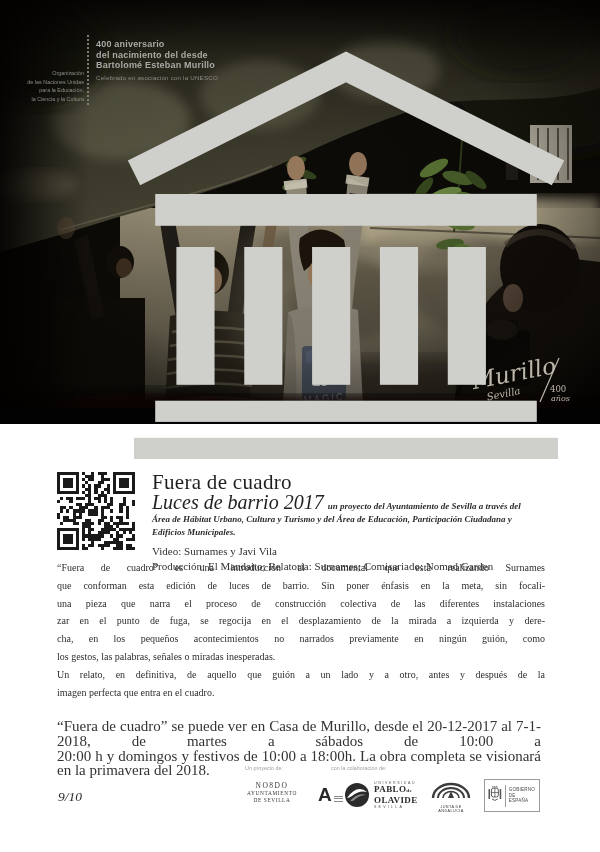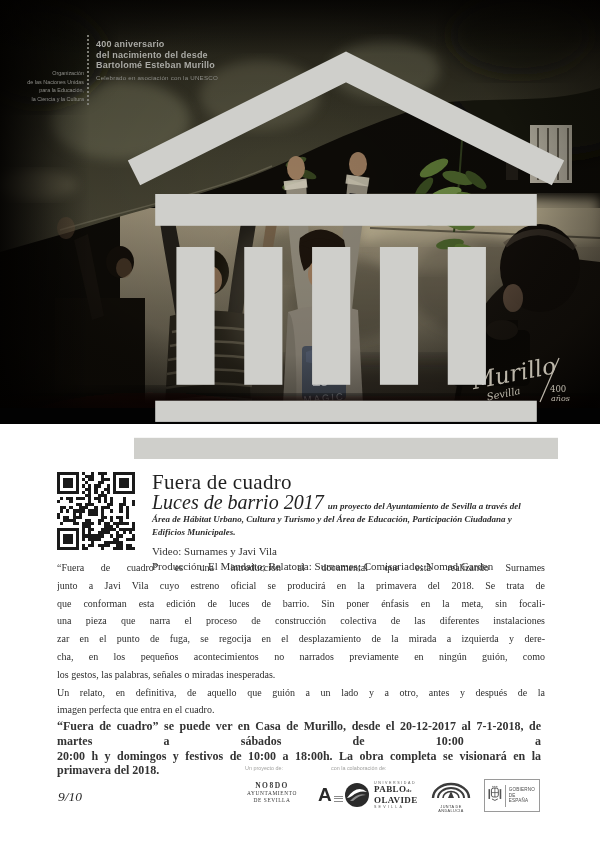--- a/index.html
+++ b/index.html
@@ -27,30 +27,30 @@
   .info { position:absolute; left:152px; top:470px; width:372px; }
   .title { font-size:21px; line-height:24px; color:#1f1f1f; letter-spacing:.3px; }
   .subtitle { margin-top:3px; line-height:10.8px; }
   .subtitle .lead { font-style:italic; font-size:20px; color:#222; }
   .subtitle .rest { font-style:italic; font-weight:bold; font-size:9px; color:#2c2c2c; }
   .credits { margin-top:7px; font-size:11px; line-height:14.6px; color:#333; }
   
   .bodytext { position:absolute; left:57px; top:559px; width:488px; font-size:10px; color:#2e2e2e; }
   .bline { line-height:17.8px; height:17.8px; overflow:hidden; text-align:justify; text-align-last:justify; }
   .bline.last { text-align-last:left; }
-  .footnote { position:absolute; left:57px; top:719px; width:484px; font-size:12px; color:#333;font-weight:bold; }
+  .footnote { position:absolute; left:57px; top:719px; width:484px; font-size:15px; color:#333; }
   .fline { line-height:14.8px; text-align:justify; text-align-last:justify; }
   .fline.last { text-align-last:left; }
   
   .page-number { position:absolute; left:58px; top:789px; font-style:italic; font-size:13.5px; color:#2a2a2a; }
   .tiny-label { position:absolute; font-family:"Liberation Sans", sans-serif; font-size:5.4px; color:#a2a2a0; }
   .lbl-project { left:245px; top:765px; }
   .lbl-collab { left:331px; top:765px; }
   .logo-sevilla { position:absolute; left:238px; top:781px; width:68px; text-align:center; color:#3a3a3a; }
-  .logo-sevilla .motto { font-size:7.5px; font-weight:bold; letter-spacing:1.5px;text-align:center; }
+  .logo-sevilla .motto { font-size:7.5px; font-weight:normal; letter-spacing:1.5px;text-align:center; }
   .logo-sevilla .l { font-size:5.4px; letter-spacing:.6px; line-height:6.8px; }
   .logo-a { position:absolute; left:318px; top:786px; display:flex; align-items:flex-end; gap:2px; color:#2a2a2a; }
   .logo-a .letter { font-family:"Liberation Sans", sans-serif; font-weight:bold; font-size:19px; line-height:17px; }
   .logo-a .bars span { display:block; width:9px; height:1px; background:#8a8a8a; margin-bottom:1.5px; }
   .logo-olavide { position:absolute; left:344px; top:781px; display:flex; align-items:center; gap:4px; color:#2b2b2b; }
   .logo-olavide .txt { text-align:left; }
   .logo-olavide .u { font-family:"Liberation Sans", sans-serif; font-size:3.6px; letter-spacing:1.6px; color:#555; }
   .logo-olavide .n { font-size:9px; font-weight:bold; line-height:8.6px; letter-spacing:.4px; }
   .logo-olavide .n .de { font-size:5px; }
   .logo-olavide .c { font-family:"Liberation Sans", sans-serif; font-size:3.6px; letter-spacing:2.2px; color:#555; margin-top:1px; }
@@ -586,21 +586,20 @@
       <span class="rest">un proyecto del Ayuntamiento de Sevilla a través del Área de Hábitat Urbano, Cultura y Turismo y del Área de Educación, Participación Ciudadana y Edificios Municipales.</span>
     </div>
     <div class="credits">
       <div>Video: Surnames y Javi Vila</div>
       <div>Producción: El Mandaito; Relatoría: Surnames; Comisariado: Nomad Garden</div>
     </div>
   </div>
 
   <div class="bodytext">
     <div class="bline">“Fuera de cuadro” es una introducción al documental que está realizando Surnames</div>
-    <div class="bline">junto a Javi Vila  cuyo estreno oficial se producirá en la primavera del 2018. Se trata de</div>
     <div class="bline">que conforman esta edición de luces de barrio.  Sin poner énfasis en la meta, sin focali-</div>
     <div class="bline">una pieza que narra el proceso de construcción colectiva de las diferentes instalaciones</div>
     <div class="bline">zar en el punto de fuga, se regocija en el desplazamiento de la mirada a izquierda y dere-</div>
     <div class="bline">cha, en los pequeños acontecimientos no narrados previamente en ningún guión, como</div>
     <div class="bline last">los gestos, las palabras, señales o miradas inesperadas.</div>
     <div class="bline">Un relato, en definitiva, de aquello que guión a un lado y a otro, antes y después de la</div>
     <div class="bline last">imagen perfecta que entra en el cuadro.</div>
   </div>
 
   <div class="footnote">

